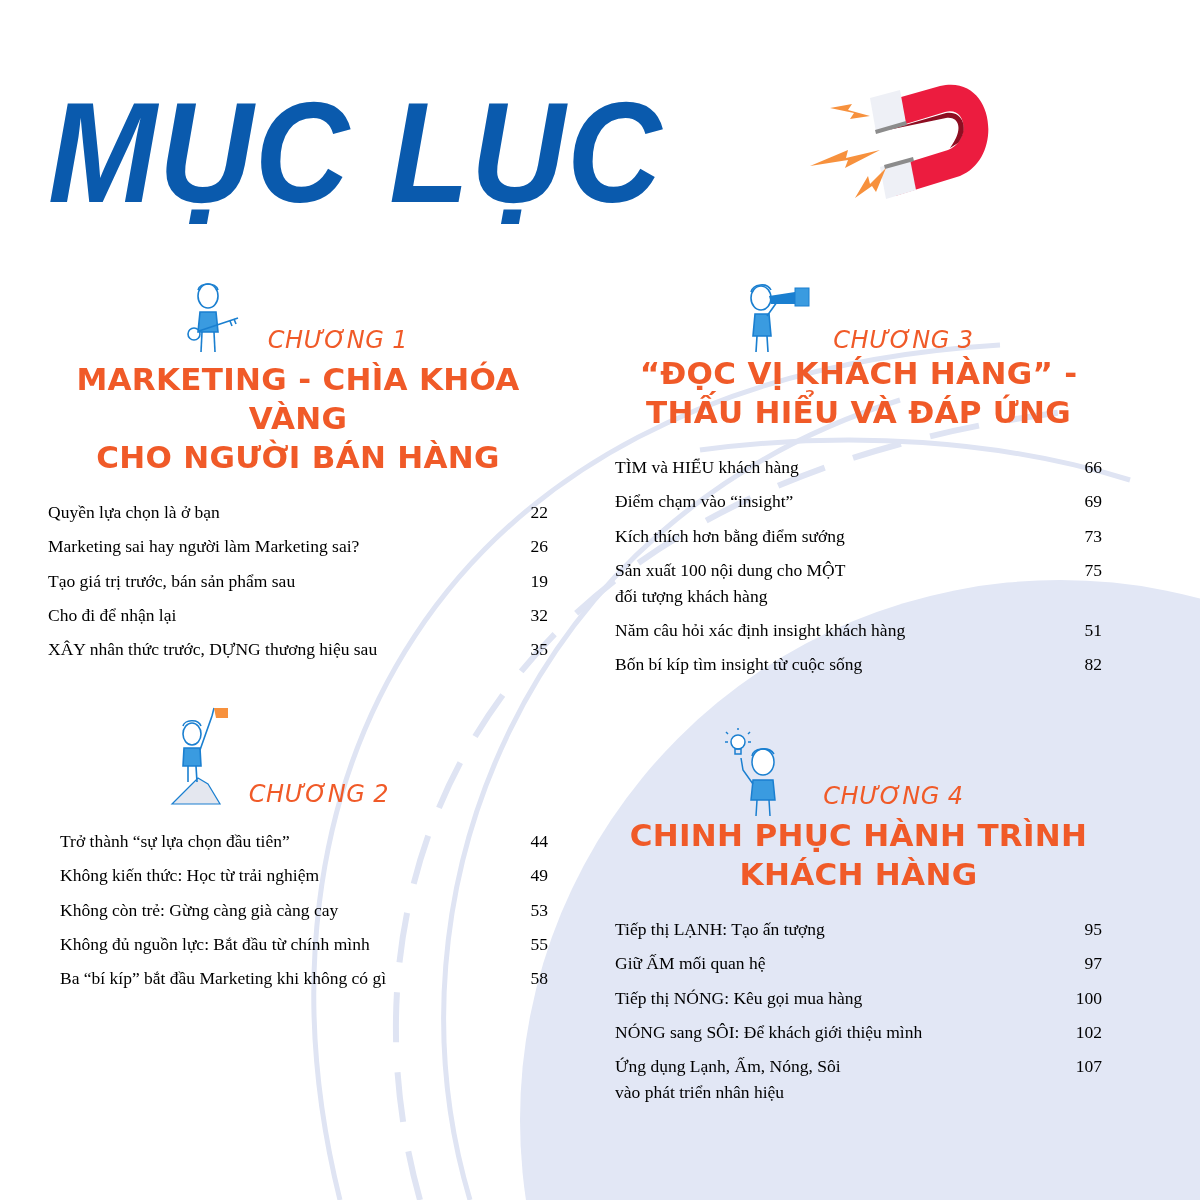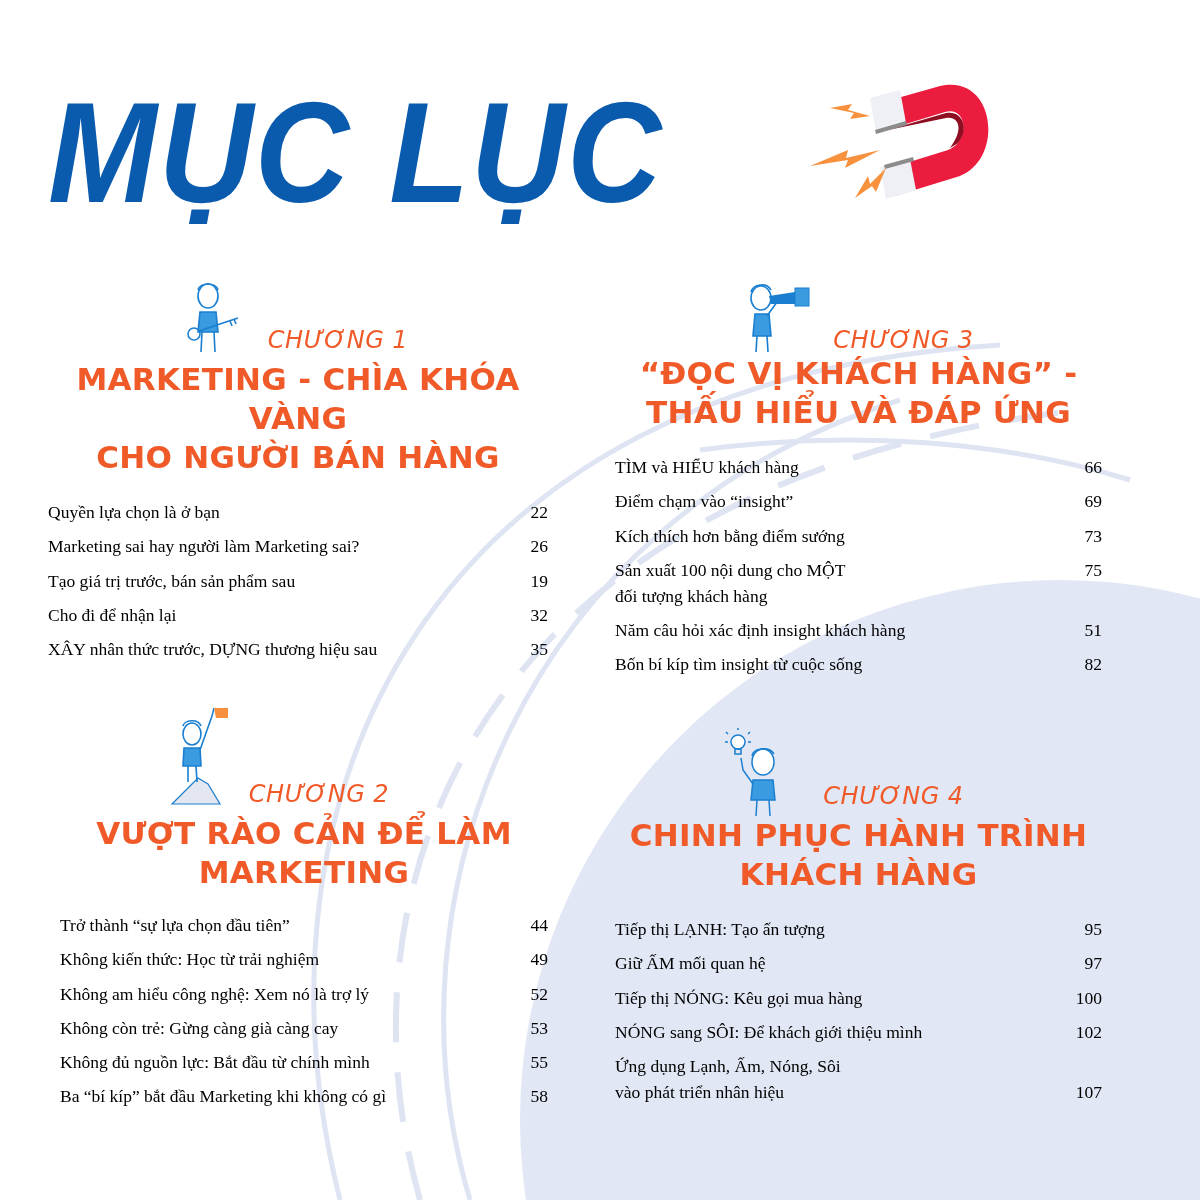--- a/index.html
+++ b/index.html
@@ -36,21 +36,21 @@
   .toc { list-style: none; margin-top: 22px; }
   .toc-item {
     display: flex; justify-content: space-between; align-items: flex-start;
     font-size: 17.5px; line-height: 26px; color: #000000;
     font-family: Liberation Serif, serif;
     margin-bottom: 8.3px;
     cursor: pointer;
   }
   .toc-item .txt { white-space: pre-line; }
   .toc-item .pg { min-width: 40px; text-align: right; }
-  .toc-item.bottom-page { align-items: flex-end; }
+  .toc-item.bottom-page { }
 </style>
 </head>
 <body>
 
 <svg class="bg" width="1200" height="1200" viewBox="0 0 1200 1200">
   <circle cx="1060" cy="1120" r="540" fill="#e2e7f5"></circle>
   <path d="M 470 1200 C 380 900, 520 520, 900 400" fill="none" stroke="#dfe4f3" stroke-width="5"></path>
   <path d="M 420 1200 C 330 880, 480 480, 1080 410" fill="none" stroke="#dfe4f3" stroke-width="6" stroke-dasharray="50 30"></path>
   <path d="M 340 1200 C 240 800, 420 380, 1000 345" fill="none" stroke="#dfe4f3" stroke-width="5"></path>
   <path d="M 700 450 C 850 430, 1000 440, 1130 480" fill="none" stroke="#dfe4f3" stroke-width="5"></path>
@@ -121,34 +121,29 @@
       <path d="M 16 42 L 32 42 L 33 60 L 15 60 Z" fill="#3a9be0"></path>
       <line x1="20" y1="60" x2="20" y2="76"></line>
         <line x1="28" y1="60" x2="29" y2="76"></line>
       <line x1="32" y1="44" x2="44" y2="10"></line>
       <line x1="44" y1="10" x2="46" y2="2"></line>
     </g>
     <path d="M 46 2 L 60 2 L 60 12 L 48 12 Z" fill="#f7913d"></path>
   </svg>
   <div class="chapter-head" style="padding-top:74px;">
     <div class="chapter-label" style="margin-left:30px;">CHƯƠNG 2</div>
-    <div class="chapter-title" style="margin-top:6px;">VƯỢT RÀO CẢN ĐỂ LÀM MARKETING</div>
   </div>
   <ul class="toc" style="margin-top:20px;">
     <li class="toc-item">
         <span class="txt">Trở thành “sự lựa chọn đầu tiên”</span>
         <span class="pg">44</span>
       </li>
     <li class="toc-item">
         <span class="txt">Không kiến thức: Học từ trải nghiệm</span>
         <span class="pg">49</span>
-      </li>
-    <li class="toc-item">
-        <span class="txt">Không am hiểu công nghệ: Xem nó là trợ lý</span>
-        <span class="pg">52</span>
       </li>
     <li class="toc-item">
         <span class="txt">Không còn trẻ: Gừng càng già càng cay</span>
         <span class="pg">53</span>
       </li>
     <li class="toc-item">
         <span class="txt">Không đủ nguồn lực: Bắt đầu từ chính mình</span>
         <span class="pg">55</span>
       </li>
     <li class="toc-item">

